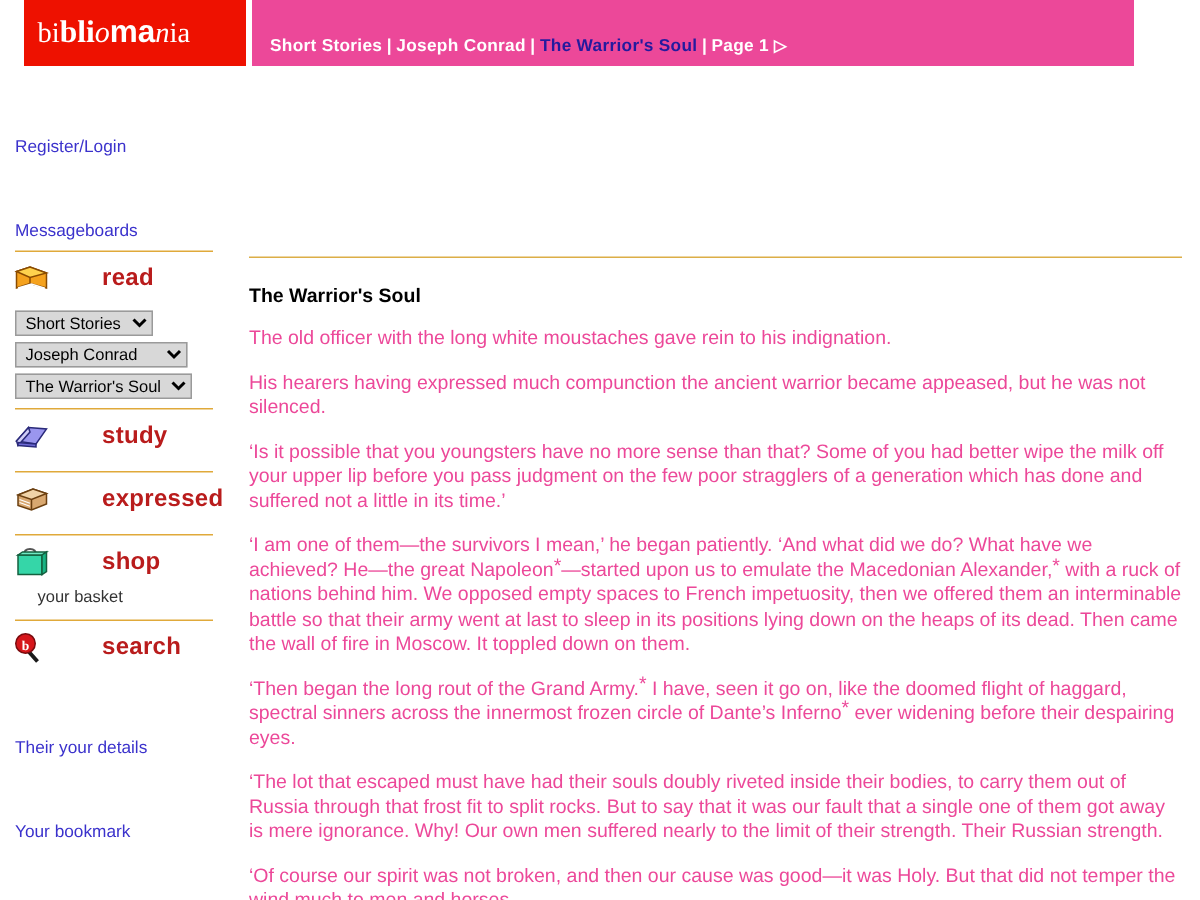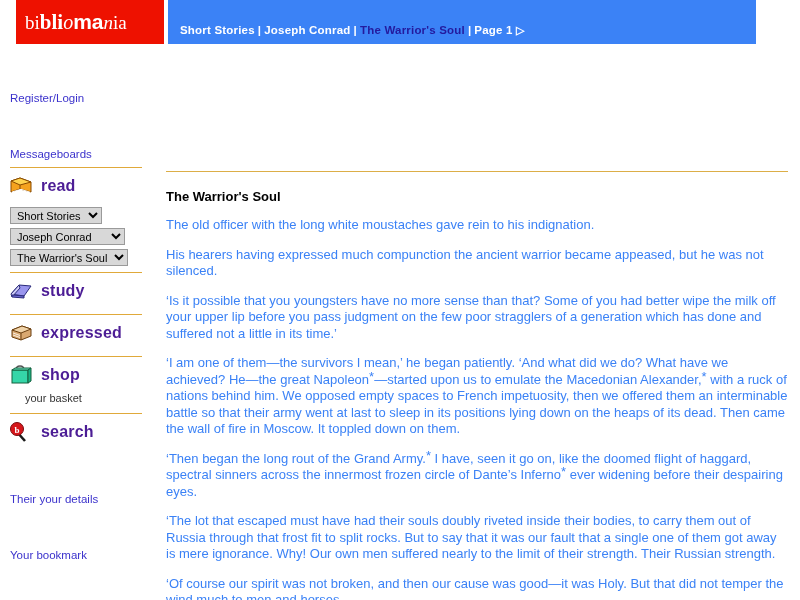--- a/index.html
+++ b/index.html
@@ -46,21 +46,21 @@
   #logo-text .s4 { font-family: "Liberation Sans", sans-serif; font-weight: bold; font-size: 21px; }
   #logo-text .s5 { font-family: "Liberation Serif", serif; font-style: italic; font-size: 19px; }
   #logo-text .s6 { font-family: "Liberation Serif", serif; font-size: 19px; }
 
   #crumbbar {
     position: absolute;
     top: 0;
     left: 152px;
     width: 588px;
     height: 44px;
-    background: #3b82f6;
+    background: #ec4899;
   }
   #crumbs {
     position: absolute;
     left: 12px;
     top: 24px;
     font-size: 11.5px;
     font-weight: bold;
     color: #ffffff;
     white-space: nowrap;
     letter-spacing: 0.2px;
@@ -99,22 +99,23 @@
   .sec {
     padding: 5px 0 4px 8px;
     display: flex;
     align-items: center;
     gap: 7px;
     height: 26px;
   }
   .sec-label {
     font-size: 16px;
     font-weight: bold;
-    color: #4c1d95;
+    color: #b91c1c;
     letter-spacing: 0.2px;
+    margin-left: 27px;
   }
   .subnote {
     padding: 0 0 3px 10px;
     font-size: 11px;
     color: #333333;
     margin-left: 15px;
   }
   .icon { width: 26px; height: 22px; display: block; flex: 0 0 26px; }
 
   .dd-wrap { padding: 4px 0 0 10px; }
@@ -151,21 +152,21 @@
   h1#story-title {
     font-size: 13px;
     font-weight: bold;
     margin: 17px 0 0 0;
     color: #000000;
   }
   p.para {
     font-size: 13px;
     line-height: 16.5px;
     margin: 13px 0 0 0;
-    color: #3b82f6;
+    color: #ec4899;
     text-align: left;
   }
   sup.fn {
     font-size: 13px;
     line-height: 0;
     vertical-align: 3px;
   }
 </style>
 </head>
 <body>

